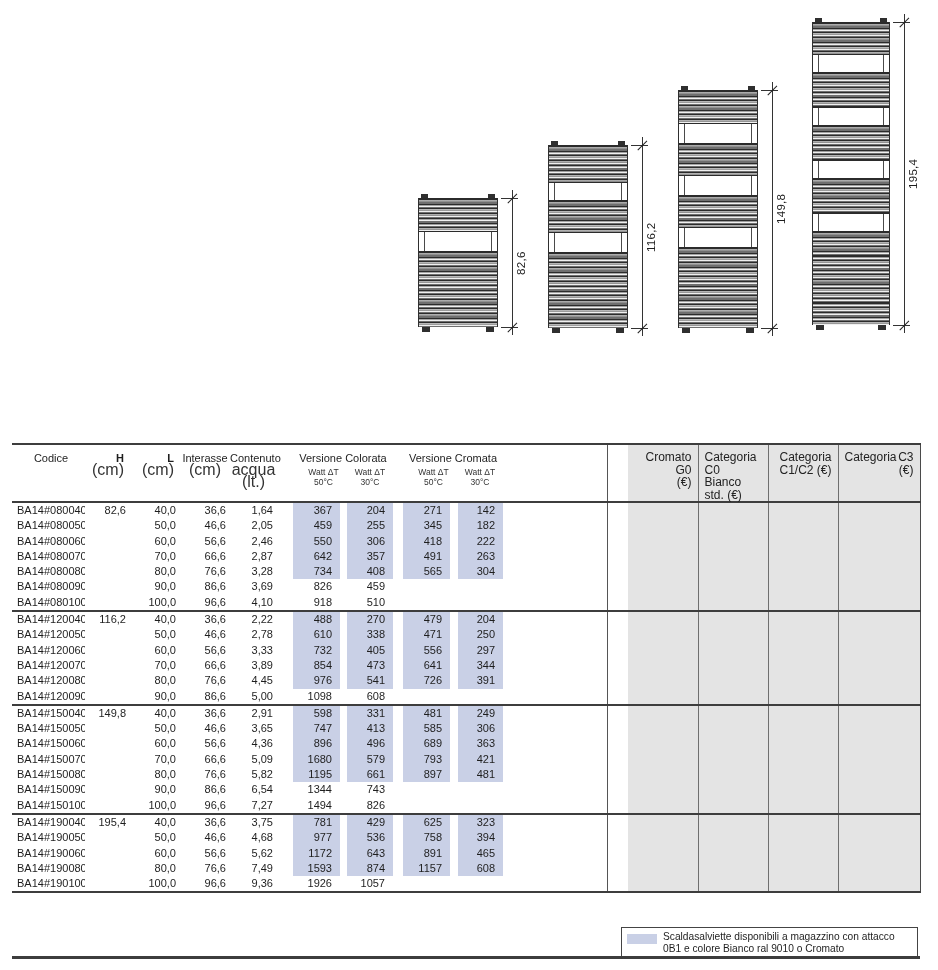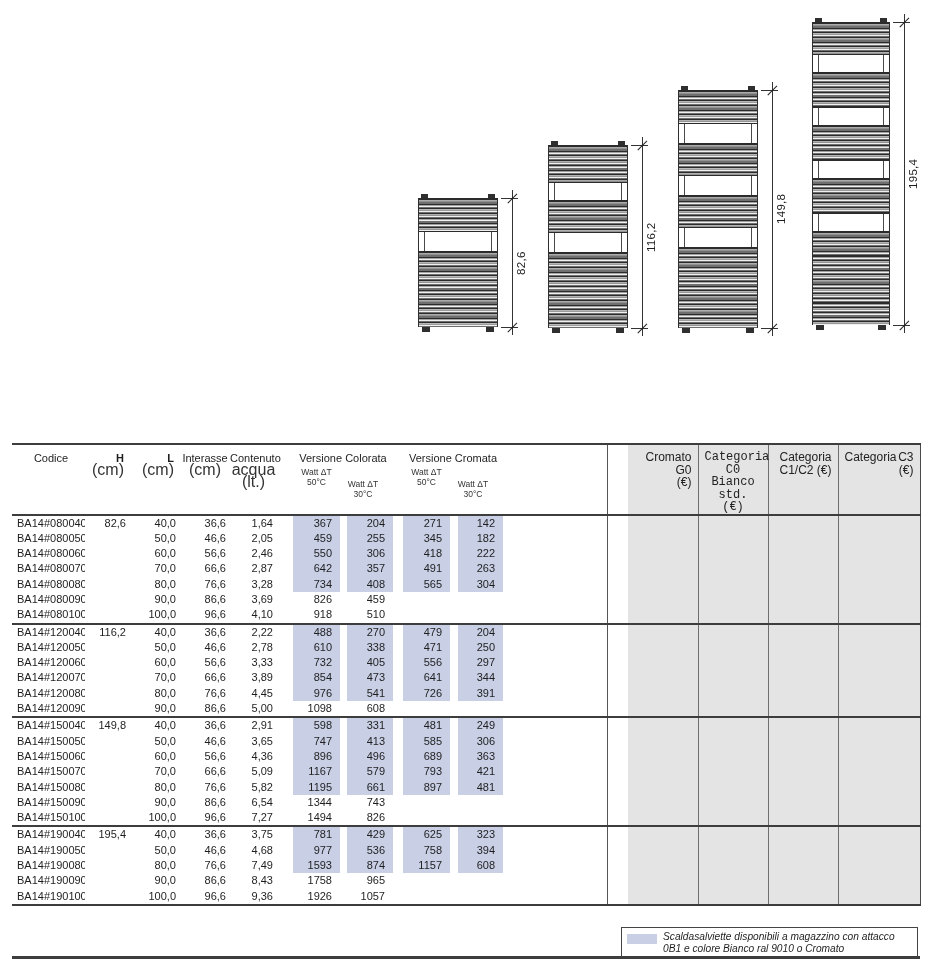--- a/index.html
+++ b/index.html
@@ -38,45 +38,45 @@
   .rtab thead th{height:41px;border-bottom:2.5px solid var(--line);vertical-align:top;}
   .rtab td{height:15.3px;line-height:15.3px;white-space:nowrap;overflow:hidden;}
 
   th.codice{text-align:center;padding:7px 0 0 5px;}
   th.hcol,th.lcol{text-align:right;padding-right:6px;}
   .h2line{padding-top:7px;line-height:12px;}
   .h2line .b{font-weight:bold;}
   .h2line .u{font-size:16px;color:#333;}
   th.center{text-align:center;}
   .vers{padding-top:7px;line-height:12px;text-align:center;}
-  .subrow{display:flex;justify-content:flex-start;margin-top:3px;}
+  .subrow{display:flex;justify-content:flex-end;margin-top:3px;}
   .subrow span{font-size:8.5px;color:#333;text-align:center;}
-  .subrow .s1{width:47px;} .subrow .s2{width:46px;margin-top:12px;}
+  .subrow .s1{width:47px;} .subrow .s2{width:46px;}
 
   th.gray,td.g{background:var(--panel);}
   th.gray{border-right:1px solid #6f6f6f;font-size:12px;line-height:12.5px;padding:6px 6px 0 6px;color:#222;}
-  th.gray .r{text-align:right;} th.gray .l{text-align:center;font-family:Liberation Mono, monospace;}
+  th.gray .r{text-align:right;} th.gray .l{text-align:left;}
   th.gray .sp{display:flex;justify-content:space-between;}
   td.g{border-right:1px solid #6f6f6f;}
   th.gray.last,td.g.last{border-right:1.5px solid #4a4a4a;}
   th.emptyc,td.emptyc{border-right:1px solid #555;}
 
   td.codice{text-align:left;padding-left:5px;}
   td.num{text-align:right;padding-right:4px;}
   td.w{text-align:right;padding-right:8px;}
   td.hl{background:var(--hl);}
   tr.gsep td{border-top:2.5px solid var(--line);}
   .rtab tbody tr.lastrow td{border-bottom:2.5px solid var(--line);}
 
   
   .notes{position:absolute;left:17px;top:929px;font-size:10.4px;line-height:13.5px;color:#1e1e1e;}
   .legend{position:absolute;left:621px;top:927px;width:297px;height:30px;border:1px solid #444;
           box-sizing:border-box;display:flex;align-items:flex-start;padding:3px 4px;}
   .legend-swatch{width:30px;height:10px;background:var(--hl);margin:3px 6px 0 1px;flex:0 0 auto;}
-  .legend-text{font-size:10.2px;line-height:12px;color:#1e1e1e;font-style:italic;}
+  .legend-text{font-size:10.2px;line-height:12px;color:#1e1e1e;}
   .bottom-rule{position:absolute;left:12px;top:956px;width:908px;height:2.5px;background:var(--line);}
 </style>
 </head>
 <body>
 
 <div class="page">
 
   <div class="drawing">
       <div class="radiator" style="left: 418px; top: 198px; width: 80px; height: 129px;">
         <div class="seg-band" style="height: 33px;"></div>
@@ -577,21 +577,21 @@
           <td class="g"></td>
           <td class="g last"></td>
         </tr>
         <tr>
           <td class="codice">BA14#150070</td>
           <td class="num"></td>
           <td class="num">70,0</td>
           <td class="num">66,6</td>
           <td class="num">5,09</td>
           <td></td>
-          <td class="w hl">1167</td>
+          <td class="w hl">1680</td>
           <td></td>
           <td class="w hl">579</td>
           <td></td>
           <td class="w hl">793</td>
           <td></td>
           <td class="w hl">421</td>
           <td class="emptyc"></td>
           <td></td>
           <td class="g"></td>
           <td class="g"></td>
@@ -697,54 +697,54 @@
           <td></td>
           <td class="w hl">394</td>
           <td class="emptyc"></td>
           <td></td>
           <td class="g"></td>
           <td class="g"></td>
           <td class="g"></td>
           <td class="g last"></td>
         </tr>
         <tr>
+          <td class="codice">BA14#190060</td>
+          <td class="num"></td>
+          <td class="num">60,0</td>
+          <td class="num">56,6</td>
+          <td class="num">5,62</td>
+          <td></td>
+          <td class="w hl">1172</td>
+          <td></td>
+          <td class="w hl">643</td>
+          <td></td>
+          <td class="w hl">891</td>
+          <td></td>
+          <td class="w hl">465</td>
+          <td class="emptyc"></td>
+          <td></td>
+          <td class="g"></td>
+          <td class="g"></td>
+          <td class="g"></td>
+          <td class="g last"></td>
+        </tr>
+        <tr>
           <td class="codice">BA14#190080</td>
           <td class="num"></td>
           <td class="num">80,0</td>
           <td class="num">76,6</td>
           <td class="num">7,49</td>
           <td></td>
           <td class="w hl">1593</td>
           <td></td>
           <td class="w hl">874</td>
           <td></td>
           <td class="w hl">1157</td>
           <td></td>
           <td class="w hl">608</td>
-          <td class="emptyc"></td>
-          <td></td>
-          <td class="g"></td>
-          <td class="g"></td>
-          <td class="g"></td>
-          <td class="g last"></td>
-        </tr>
-        <tr>
-          <td class="codice">BA14#190090</td>
-          <td class="num"></td>
-          <td class="num">90,0</td>
-          <td class="num">86,6</td>
-          <td class="num">8,43</td>
-          <td></td>
-          <td class="w">1758</td>
-          <td></td>
-          <td class="w">965</td>
-          <td></td>
-          <td class="w"></td>
-          <td></td>
-          <td class="w"></td>
           <td class="emptyc"></td>
           <td></td>
           <td class="g"></td>
           <td class="g"></td>
           <td class="g"></td>
           <td class="g last"></td>
         </tr>
         <tr class="lastrow">
           <td class="codice">BA14#190100</td>
           <td class="num"></td>

